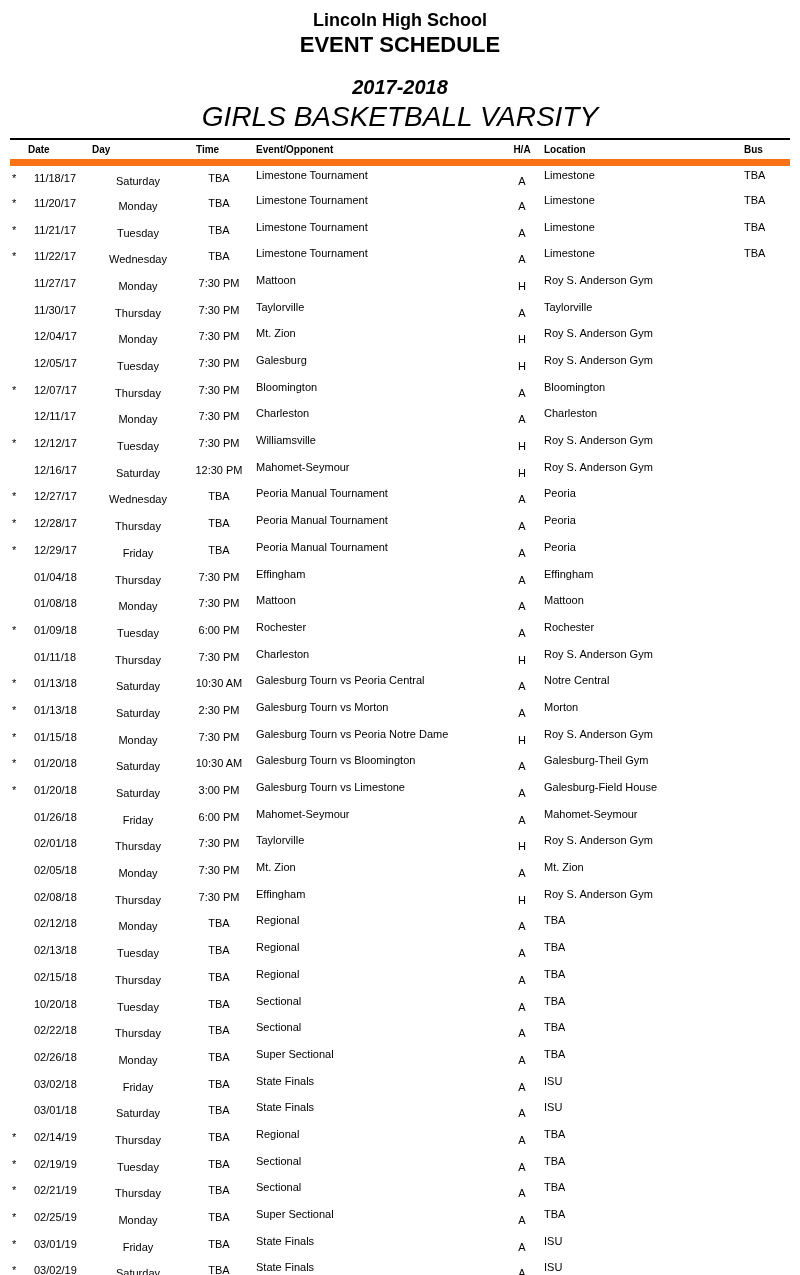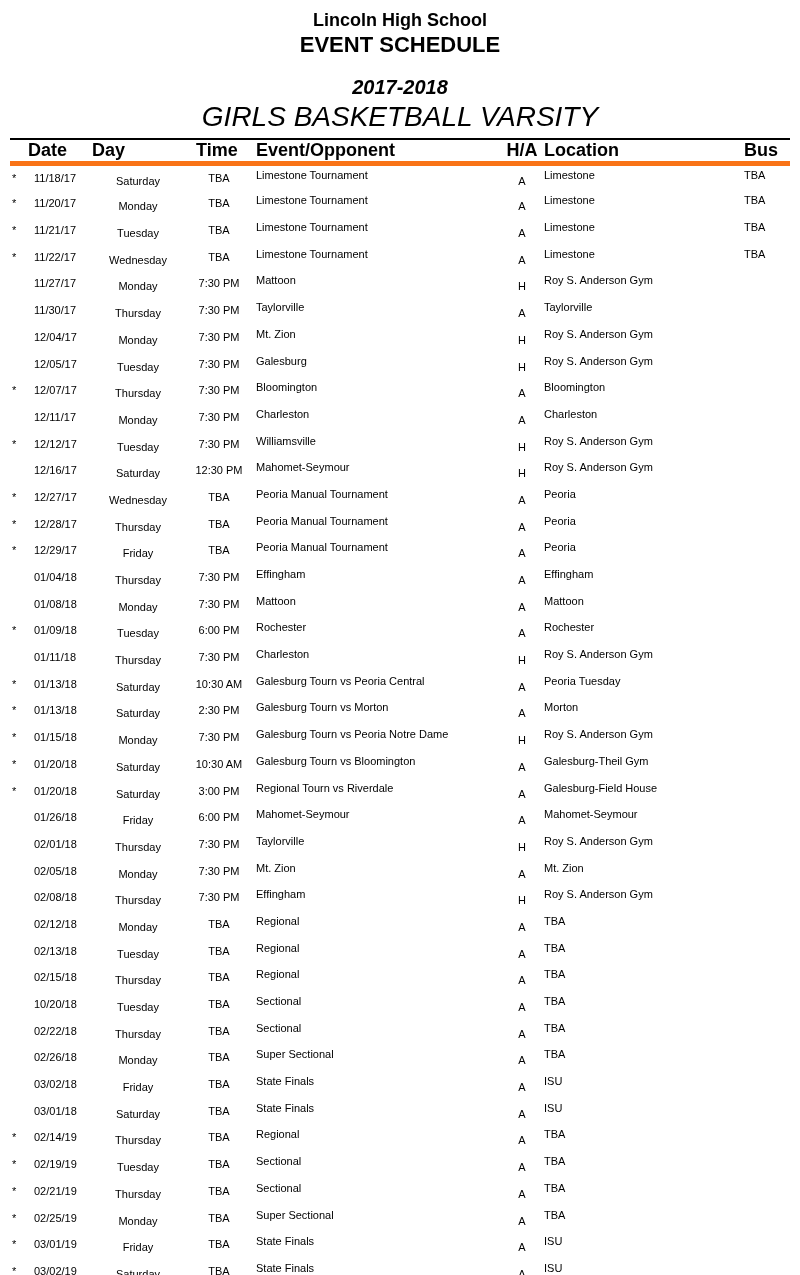--- a/index.html
+++ b/index.html
@@ -15,22 +15,22 @@
   .doc-title { font-size:22px; font-weight:bold; line-height:1.2; }
   .season  { font-size:20px; font-weight:bold; font-style:italic; margin-top:18px; }
   .team    { font-size:28px; font-style:italic; margin-top:2px; }
 
   table {
     width:780px; margin-left:10px; margin-top:5px;
     border-collapse:collapse; table-layout:fixed;
     border-top:2px solid #000;
   }
   thead th {
-    font-size:18px; font-weight:bold; text-align:left;
-    border-bottom:5px solid #f97316;
+    font-size:10px; font-weight:bold; text-align:left;
+    border-bottom:7px solid #f97316;
     height:24px; vertical-align:middle;
     white-space:nowrap; overflow:hidden;
   }
   tbody td {
     font-size:11px; height:26.7px; vertical-align:middle;
     white-space:nowrap; overflow:hidden;
   }
   
   .c-star { padding-left:2px; }
   .c-date { padding-left:6px; }
@@ -289,21 +289,21 @@
     <td class="c-bus"></td>
   </tr>
 
   <tr>
     <td class="c-star">*</td>
     <td class="c-date">01/13/18</td>
     <td class="c-day">Saturday</td>
     <td class="c-time">10:30 AM</td>
     <td class="c-event">Galesburg Tourn vs Peoria Central</td>
     <td class="c-ha">A</td>
-    <td class="c-loc">Peoria Tuesday</td>
+    <td class="c-loc">Notre Central</td>
     <td class="c-bus"></td>
   </tr>
 
   <tr>
     <td class="c-star">*</td>
     <td class="c-date">01/13/18</td>
     <td class="c-day">Saturday</td>
     <td class="c-time">2:30 PM</td>
     <td class="c-event">Galesburg Tourn vs Morton</td>
     <td class="c-ha">A</td>
@@ -331,21 +331,21 @@
     <td class="c-ha">A</td>
     <td class="c-loc">Galesburg-Theil Gym</td>
     <td class="c-bus"></td>
   </tr>
 
   <tr>
     <td class="c-star">*</td>
     <td class="c-date">01/20/18</td>
     <td class="c-day">Saturday</td>
     <td class="c-time">3:00 PM</td>
-    <td class="c-event">Regional Tourn vs Riverdale</td>
+    <td class="c-event">Galesburg Tourn vs Limestone</td>
     <td class="c-ha">A</td>
     <td class="c-loc">Galesburg-Field House</td>
     <td class="c-bus"></td>
   </tr>
 
   <tr>
     <td class="c-star"></td>
     <td class="c-date">01/26/18</td>
     <td class="c-day">Friday</td>
     <td class="c-time">6:00 PM</td>

